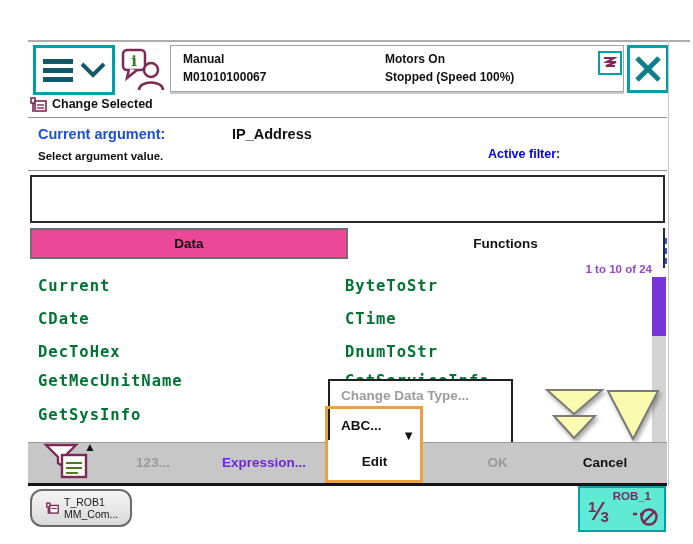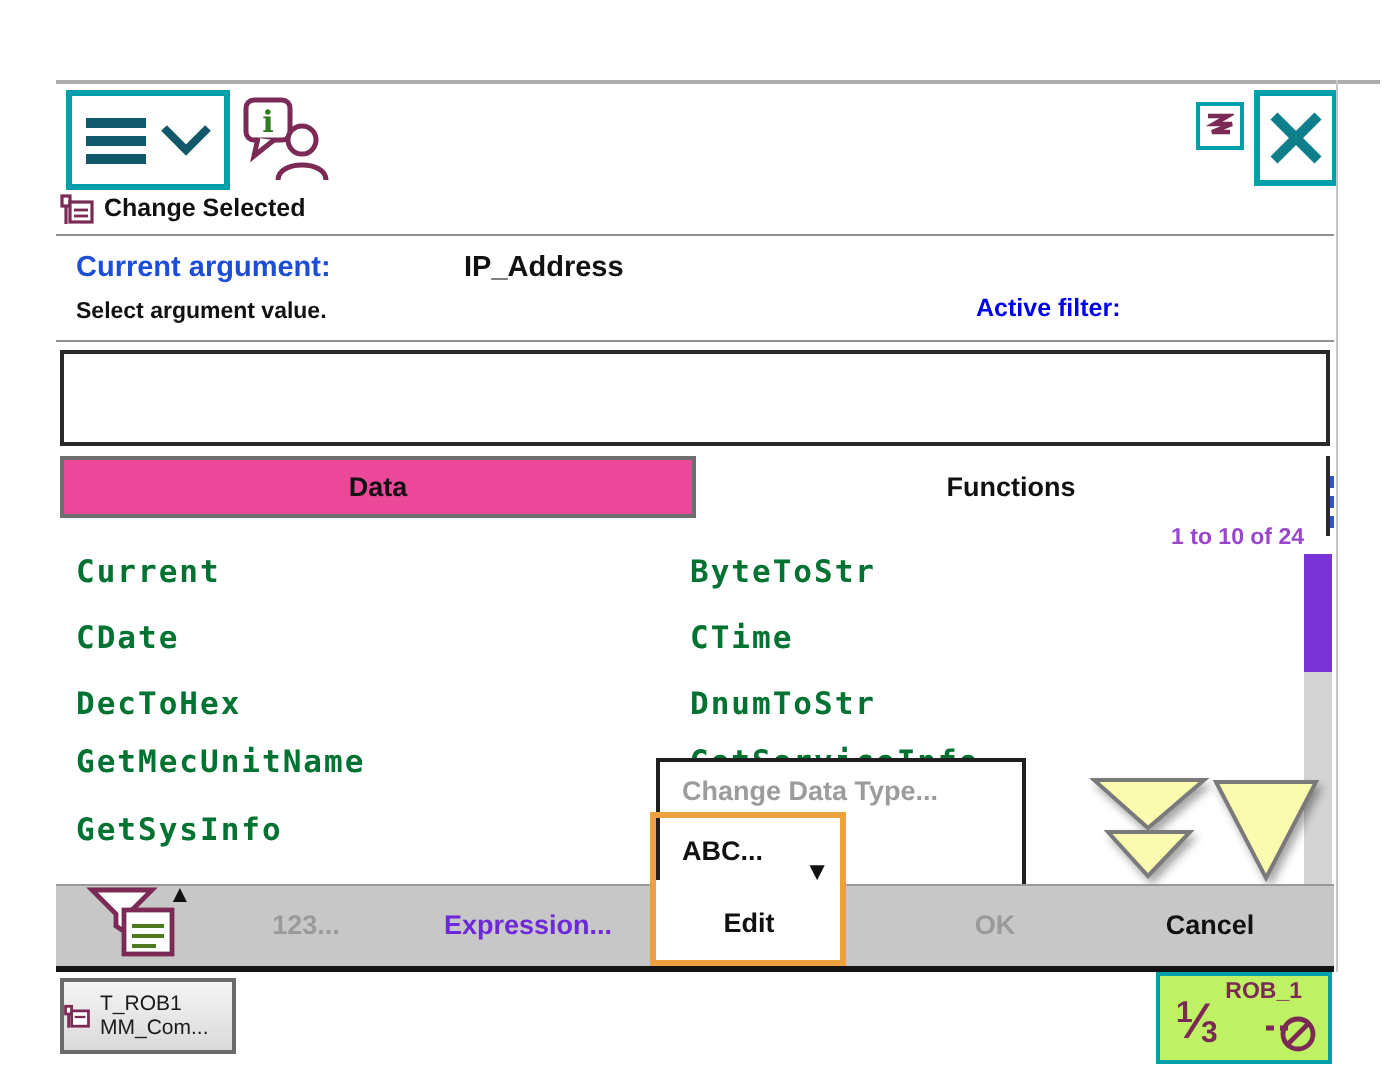--- a/index.html
+++ b/index.html
@@ -84,25 +84,25 @@
   .tb-cancel{left:555px;width:100px;color:#111;}
   .filter-btn{left:42px;top:443px;width:50px;height:38px;}
   .filter-up{left:84px;top:440px;font-size:12px;color:#111;}
   .edit-btn{left:328px;top:440px;width:93px;height:43px;background:#fff;z-index:6;
             text-align:center;line-height:43px;font-size:13.5px;font-weight:bold;color:#111;}
   .edit-arrow{position:absolute;right:6px;top:-12px;font-size:13px;color:#111;line-height:normal;}
   .orange-frame{left:325px;top:406px;width:92px;height:71px;border:3px solid #EBA23E;
                 z-index:8;pointer-events:none;}
 
   
-  .task-btn{left:30px;top:489px;width:84px;height:34px;border:2px solid #6A6A6A;border-radius:0;
+  .task-btn{left:30px;top:489px;width:84px;height:34px;border:2px solid #6A6A6A;border-radius:12px;
             background:linear-gradient(#F5F5F5,#D9D9D9);display:flex;align-items:center;
-            padding-left:0;gap:5px;}
+            padding-left:14px;gap:5px;}
   .task-text{font-size:10.5px;color:#1A1A1A;line-height:12px;}
-  .rob-panel{left:578px;top:486px;width:84px;height:42px;border:2px solid #00A0A8;background:#bef264;}
+  .rob-panel{left:578px;top:486px;width:84px;height:42px;border:2px solid #00A0A8;background:#5eead4;}
   .rob-label{position:absolute;right:13px;top:2px;font-size:11.5px;font-weight:bold;color:#7A2A55;}
   .frac{position:absolute;left:8px;top:9px;color:#7A2A55;font-weight:bold;}
   .frac .num{font-size:15px;vertical-align:8px;}
   .frac .slash{font-size:25px;vertical-align:0px;}
   .frac .den{font-size:15px;vertical-align:-2px;}
   .jog-icon{position:absolute;right:5px;bottom:3px;}
 </style>
 </head>
 <body>
 
@@ -124,20 +124,30 @@
   <div class="abs quickset">
     <svg width="48" height="48" viewBox="0 0 48 48">
       <rect x="6" y="4" width="22" height="20" rx="4" fill="#fff" stroke="#7A2A55" stroke-width="2.5"></rect>
       <path d="M12 23 L10 32 L20 24" fill="#fff" stroke="#7A2A55" stroke-width="2.5"></path>
       <text x="17" y="20" font-size="15" font-weight="bold" fill="#2E7D1F" text-anchor="middle" font-family="DejaVu Serif,serif">i</text>
       <circle cx="34" cy="24" r="7" fill="#fff" stroke="#7A2A55" stroke-width="2.5"></circle>
       <path d="M22 44 C22 34 46 34 46 44" fill="#fff" stroke="#7A2A55" stroke-width="2.5"></path>
     </svg>
   </div>
 
+  <div class="abs status-panel">
+    <div class="st-col st-col1">
+      <div>Manual</div>
+      <div>M01010100067</div>
+    </div>
+    <div class="st-col st-col2">
+      <div>Motors On</div>
+      <div>Stopped (Speed 100%)</div>
+    </div>
+  </div>
 
   <div class="abs pp-icon">
     <svg width="14" height="14" viewBox="0 0 14 14">
       <path d="M1 2 H11 L4 6 H13 L3 10 H12" fill="none" stroke="#7A2A55" stroke-width="2.2"></path>
     </svg>
   </div>
 
   <div class="abs close-btn">
     <svg width="28" height="28" viewBox="0 0 28 28">
       <line x1="3" y1="3" x2="25" y2="25" stroke="#0E7E8A" stroke-width="5"></line>

